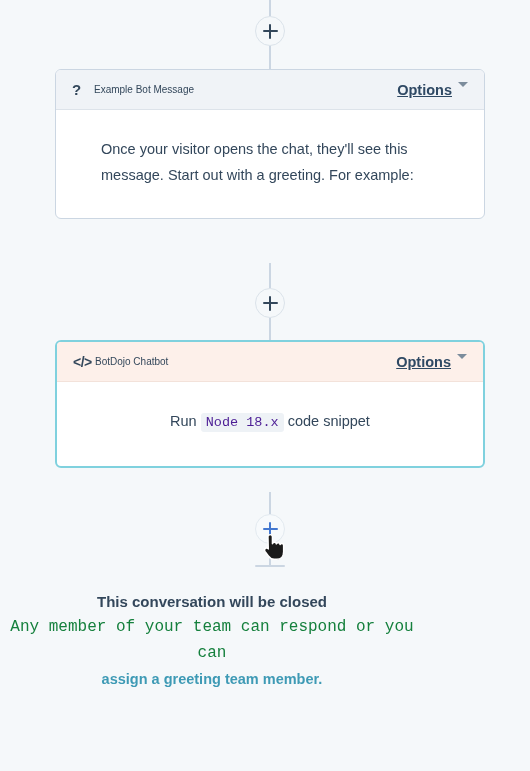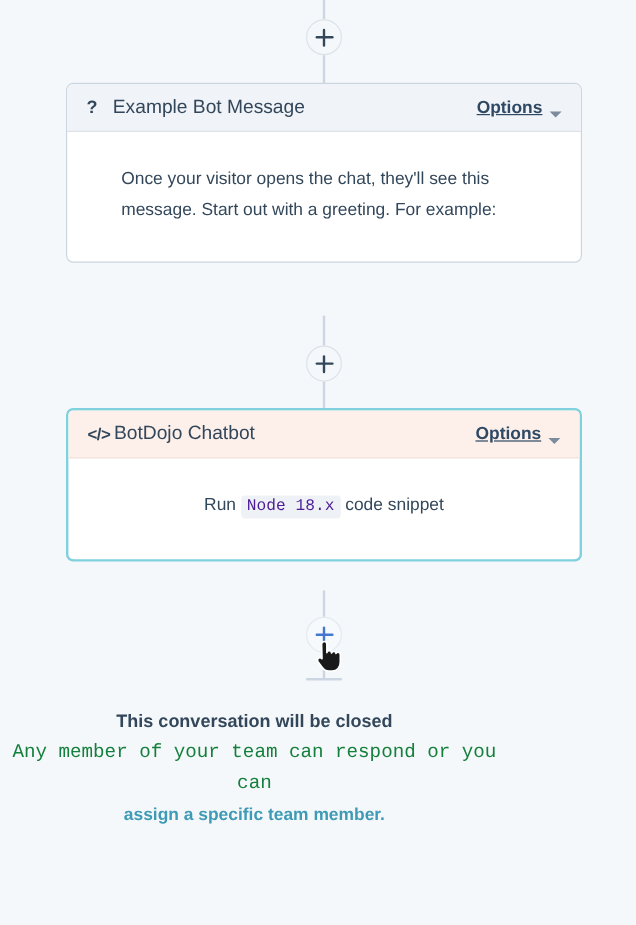--- a/index.html
+++ b/index.html
@@ -112,27 +112,27 @@
     display: flex;
     align-items: center;
   }
   .hdr-icon.code {
     font-size: 14px;
     letter-spacing: -0.5px;
   }
   .hdr-title {
     flex: 1 1 auto;
     color: #33475b;
-    font-size: 16px;
+    font-size: 10px;
     margin-left: 2px;
   }
   .options {
     flex: 0 0 auto;
     display: flex;
-    align-items: flex-end;
+    align-items: flex-start;
     gap: 6px;
     cursor: pointer;
   }
   .options-label {
     color: #2f4964;
     font-size: 14.5px;
     font-weight: bold;
     text-decoration: underline;
   }
   .caret {
@@ -254,20 +254,20 @@
     <span class="bar-v"></span>
   </div>
 
   <div class="conn" style="top:544px; height:22px;"></div>
 
   <div class="conn-stub" style="left:255px; top:565px; width:30px;"></div>
 
   <div class="footer-note" style="top:590px;">
     <div class="footer-title">This conversation will be closed</div>
     <div class="footer-sub">Any member of your team can respond or you can</div>
-    <a class="footer-link">assign a specific team member.</a>
+    <a class="footer-link">assign a greeting team member.</a>
   </div>
 
   <svg id="cursor" width="26" height="30" viewBox="0 0 26 30" style="left:262px; top:533px;">
     <path d="M8.2 1.6c1.2 0 2.2 1 2.2 2.2v7.0c0 0 0.5-1.6 2.0-1.6 1.3 0 1.9 0.9 1.9 1.9 0 0 0.5-1.3 1.9-1.3 1.2 0 1.8 0.8 1.8 1.8 0 0 0.5-1.1 1.8-1.1 1.2 0 1.8 0.9 1.8 2.0v6.2c0 4.3-2.6 7.6-6.8 7.6h-2.6c-3.0 0-4.4-1.2-5.8-3.3L3.0 18.4c-0.7-1.0-0.5-2.3 0.5-3.0 0.9-0.6 2.1-0.4 2.8 0.5l-0.3-12.1c0-1.2 1.0-2.2 2.2-2.2z" fill="#1a1a1a" stroke="#ffffff" stroke-width="1.4" stroke-linejoin="round"></path>
   </svg>
 
 </div>
 
 </body></html>

